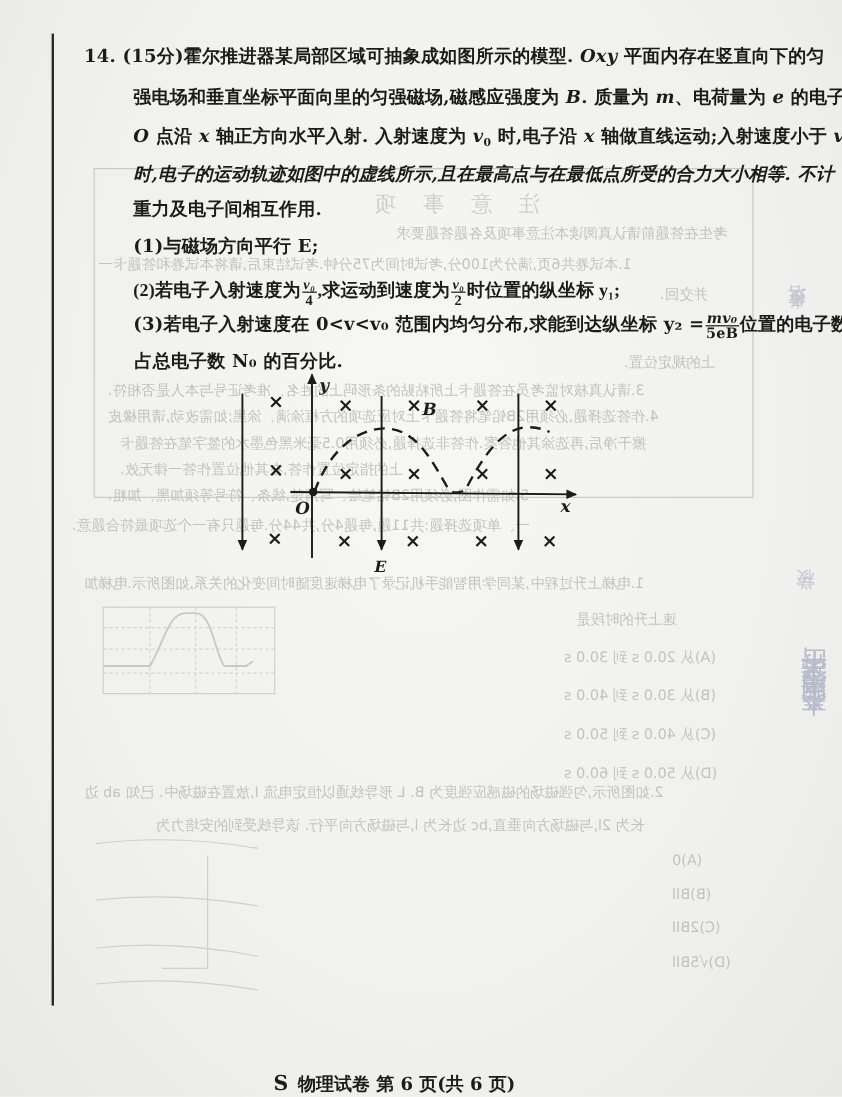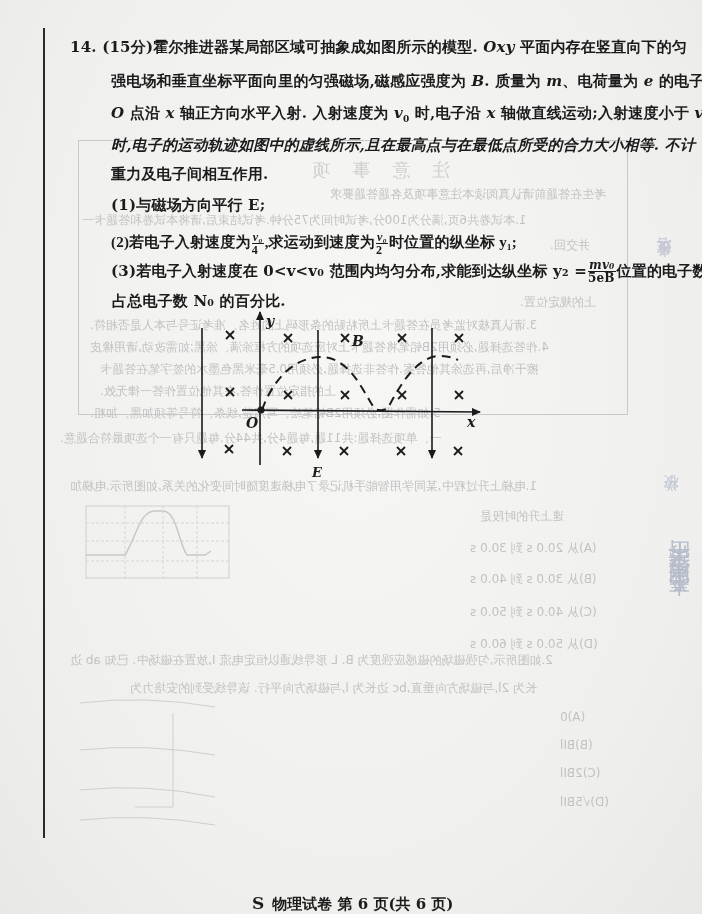--- a/index.html
+++ b/index.html
@@ -31,29 +31,29 @@
   .ghost-side { position: absolute; color: #c4c8d4; font-family: "DejaVu Sans", sans-serif;
     writing-mode: vertical-rl; transform: rotate(180deg); font-size: 15px; letter-spacing: 2px; }
   .ghost-side.big { font-size: 22px; color: #b7bccb; letter-spacing: 4px; }
 
   .q-line {
     position: absolute; left: 70px; font-size: 15px; line-height: 20px;
     font-weight: bold; white-space: nowrap; letter-spacing: 0.2px;
   }
   .q-indent { left: 83px; margin-left: 28px; }
   i.v { font-style: italic; font-weight: bold; }
-  .frac { display: inline-block; vertical-align: middle; font-size: 12px; line-height: 12px; margin: 0 1px; }
+  .frac { display: inline-block; vertical-align: middle; text-align: center; font-size: 12px; line-height: 12px; margin: 0 1px; }
   .frac .num { display: block; border-bottom: 1px solid #1b1b1b; padding: 0 1px; font-style: italic; }
   .frac .den { display: block; }
   sub { font-size: 9px; }
 
   .diagram { position: absolute; left: 180px; top: 300px; width: 320px; height: 180px; }
 
   .footer {
-    position: absolute; left: 252px; top: 893px; font-size: 15px; font-weight: bold;
+    position: absolute; left: 228px; top: 893px; font-size: 15px; font-weight: bold;
     white-space: nowrap;
   }
   .footer .s { font-size: 17px; margin-right: 8px; }
 </style>
 </head>
 <body>
 
 <div class="paper"></div>
 
 <div class="ghost-box"></div>

